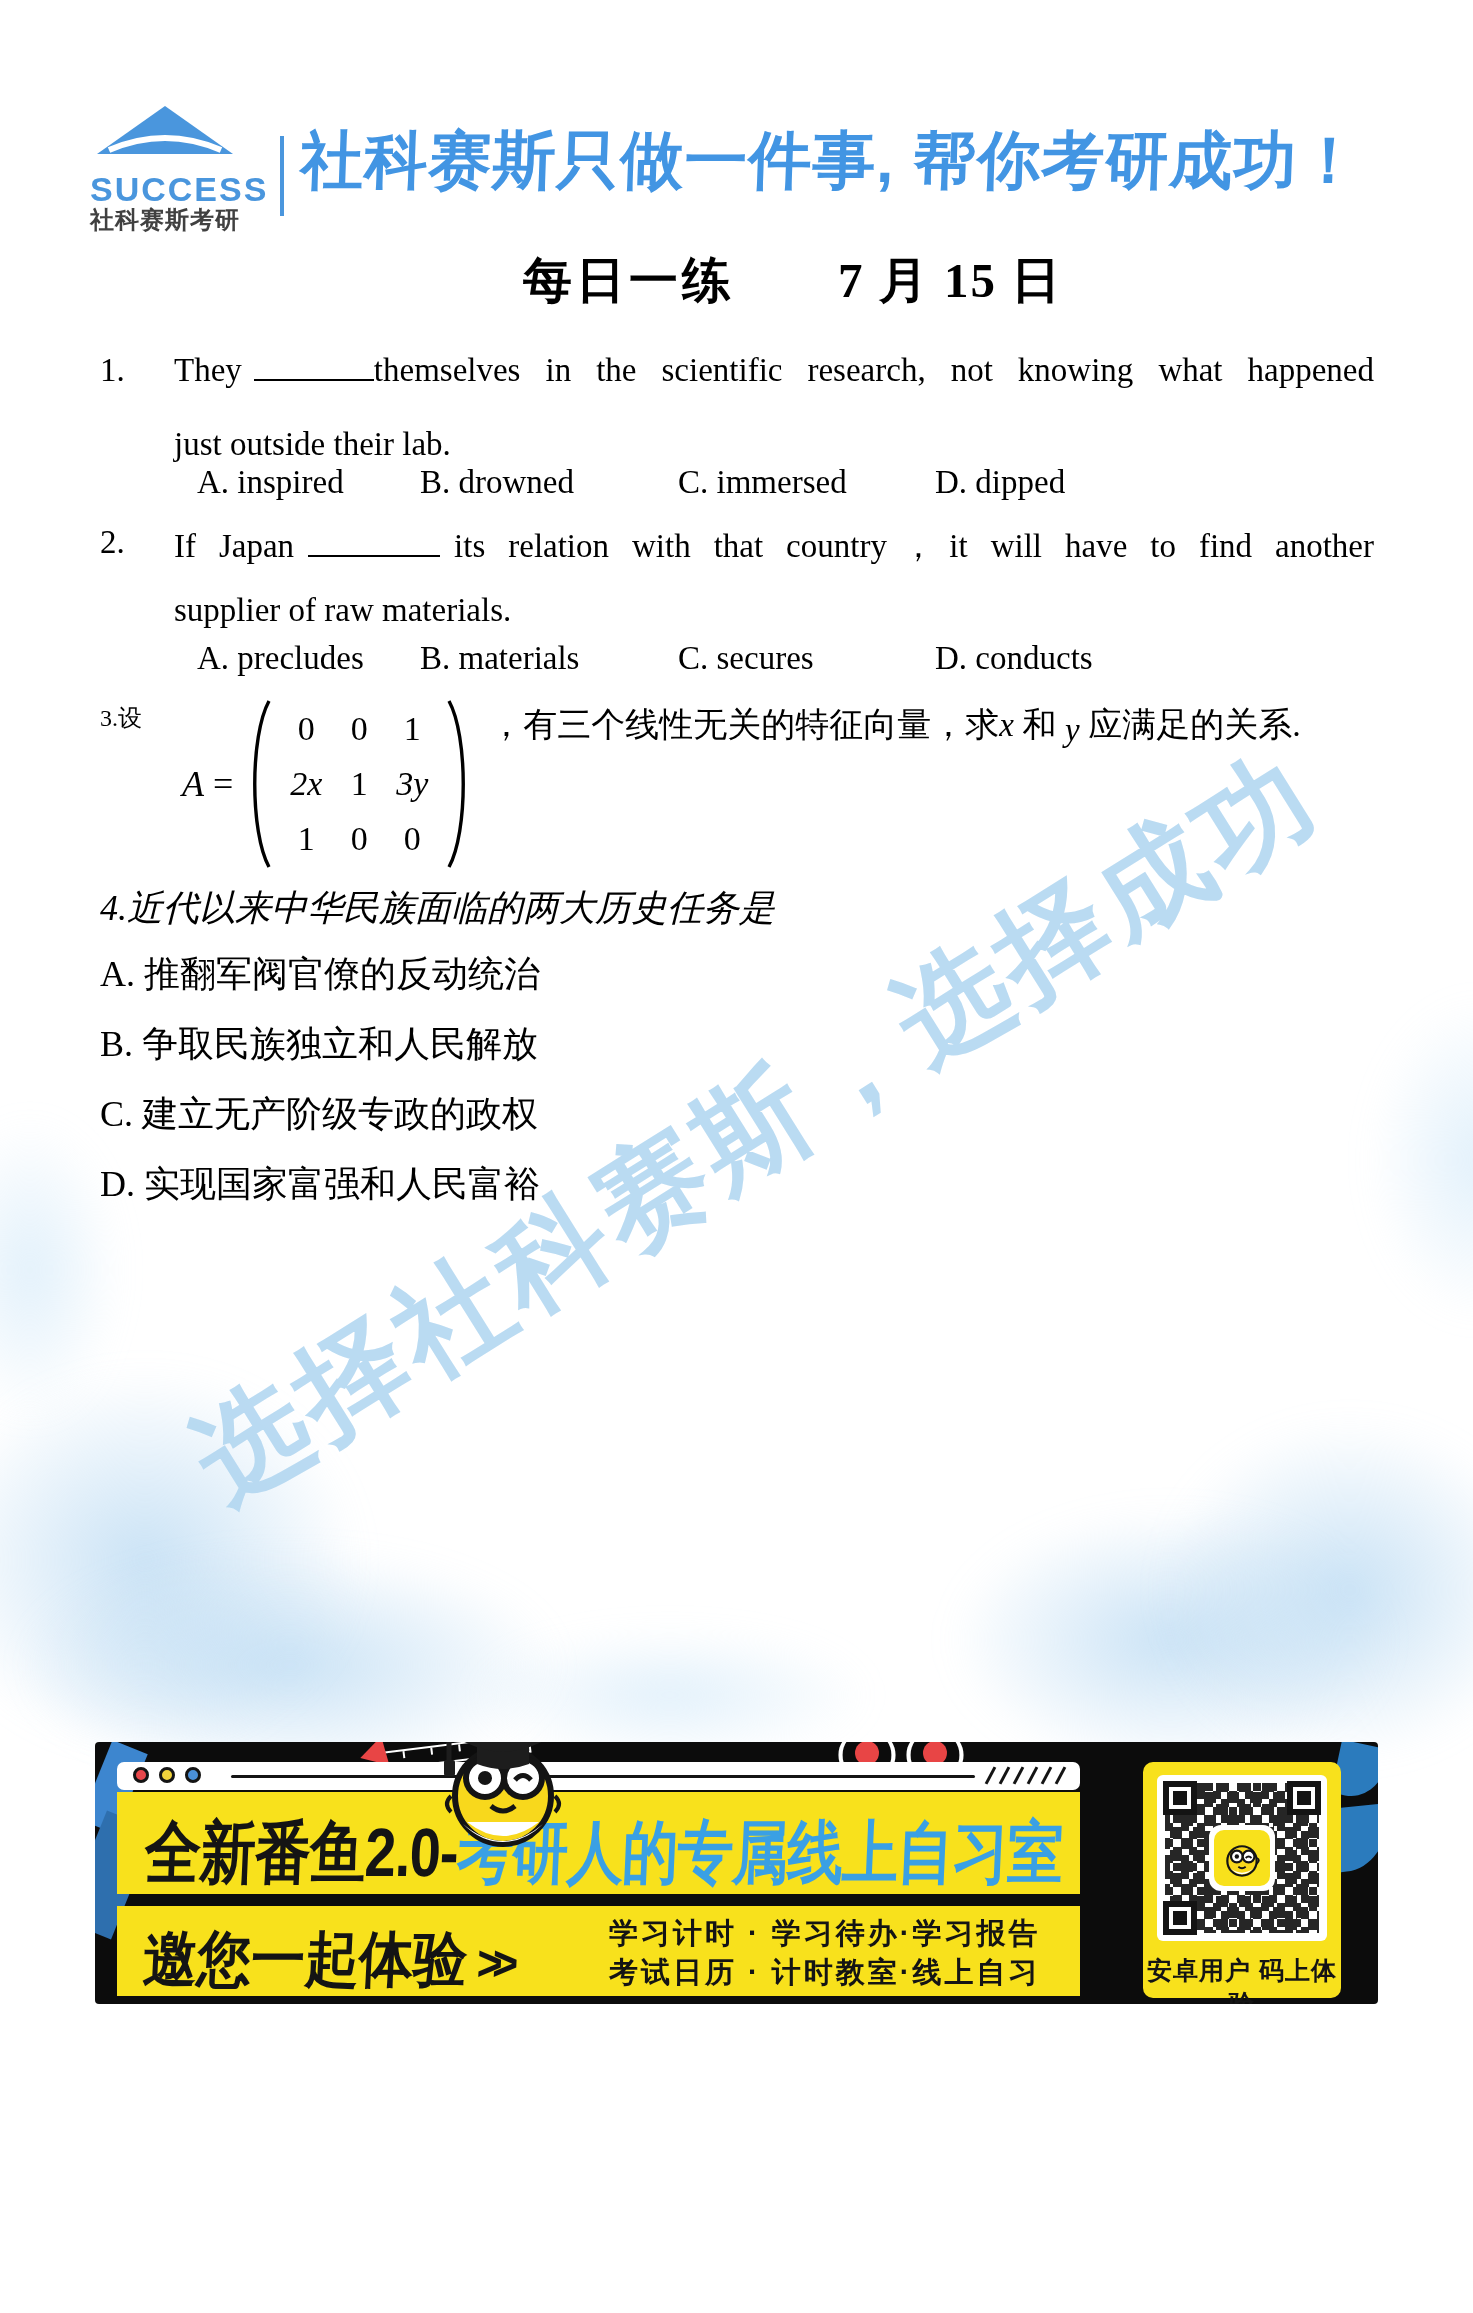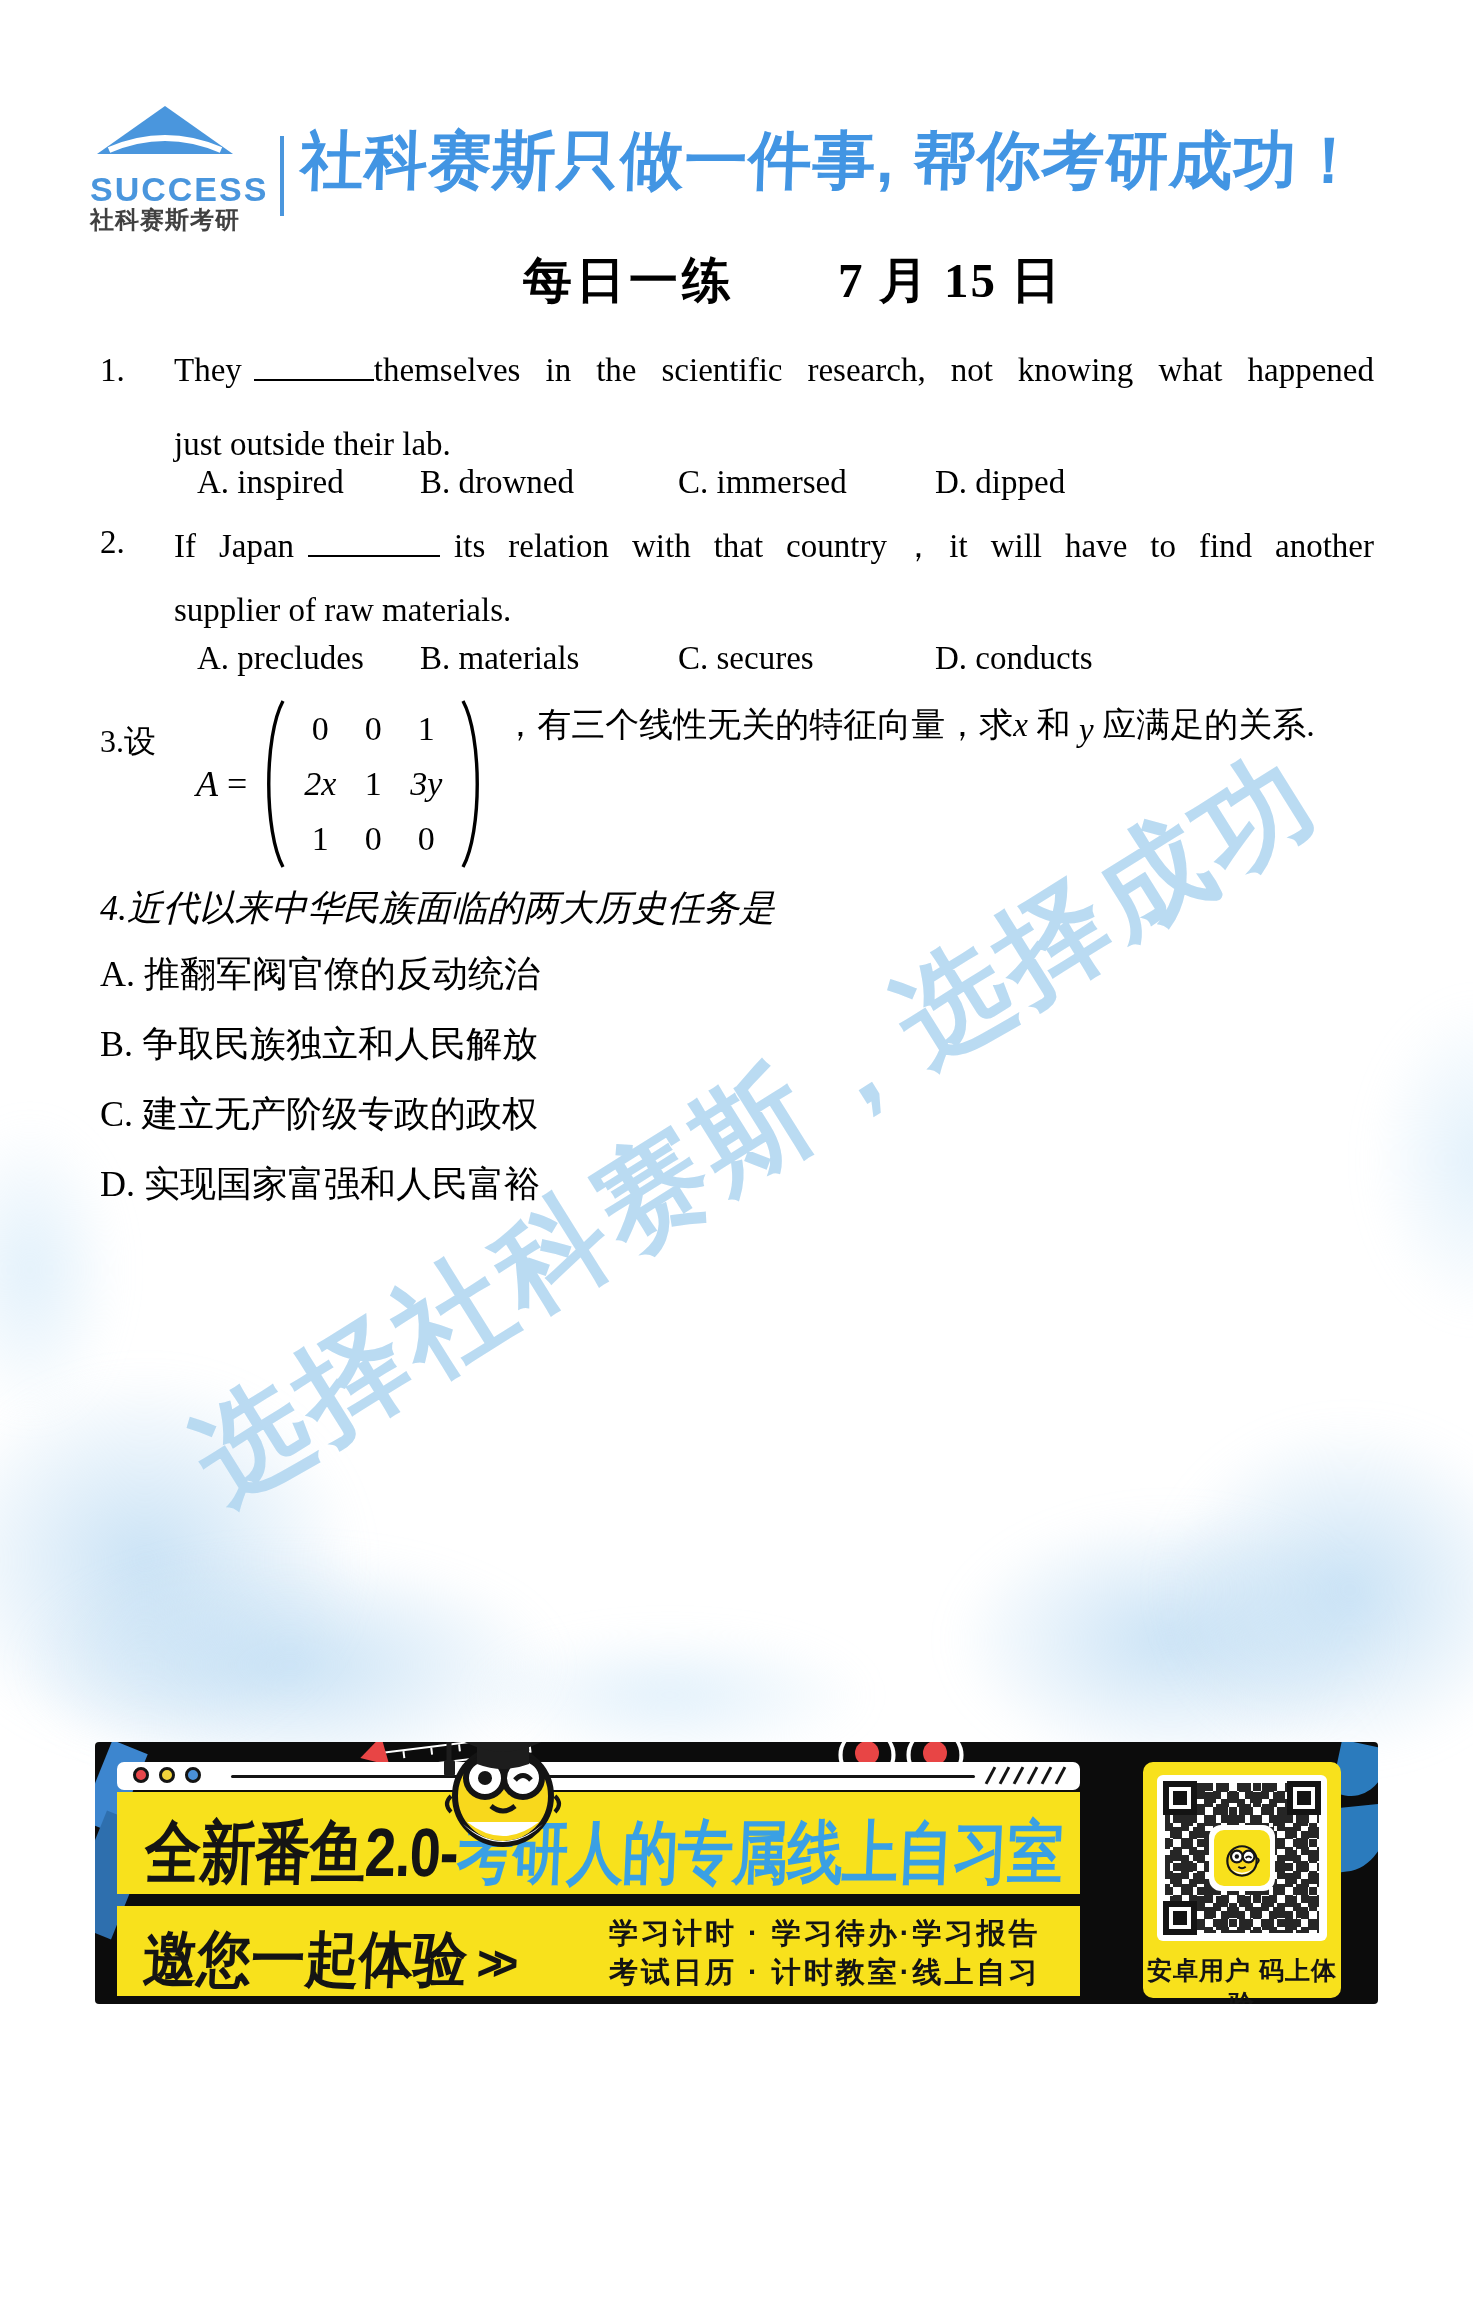--- a/index.html
+++ b/index.html
@@ -36,21 +36,21 @@
   .q-num{position:absolute;left:100px;font-size:33px;z-index:3;}
   .q-line{position:absolute;left:174px;width:1200px;font-size:33px;z-index:3;white-space:normal;}
   .justify-line{text-align:justify;text-align-last:justify;}
   .blank{display:inline-block;width:120px;height:10px;border-bottom:2px solid #000;}
   .opt-row{position:absolute;left:174px;width:1200px;font-size:33px;z-index:3;}
   .opt-row .opt{position:absolute;top:0;white-space:nowrap;}
   .opt-a{left:0;margin-left:23px;} .opt-b{left:246px;} .opt-c{left:504px;} .opt-d{left:761px;}
 
   
   .q3-row{position:absolute;left:100px;top:698px;display:flex;align-items:flex-start;z-index:3;font-size:34px;}
-  .q3-lead{font-size:32px;padding-top:4px;margin-top:18px;}
+  .q3-lead{font-size:24px;padding-top:4px;}
   .matrix-group{display:flex;align-items:center;margin-left:40px;height:172px;}
   .matrix-label{font-size:36px;margin-right:10px;white-space:nowrap;}
   .matrix-label .it{font-style:italic;}
   .paren{height:172px;}
   .matrix-grid{display:grid;grid-template-columns:62px 44px 62px;grid-auto-rows:55px;
     align-items:center;justify-items:center;font-size:34px;padding:0 2px;}
   .cell-var{font-style:italic;}
   .q3-tail{font-size:34px;padding-top:4px;margin-left:14px;white-space:nowrap;}
   .q3-tail .it{font-style:italic;font-size:33px;}
   .q3-tail .vy{position:relative;top:5px;}

